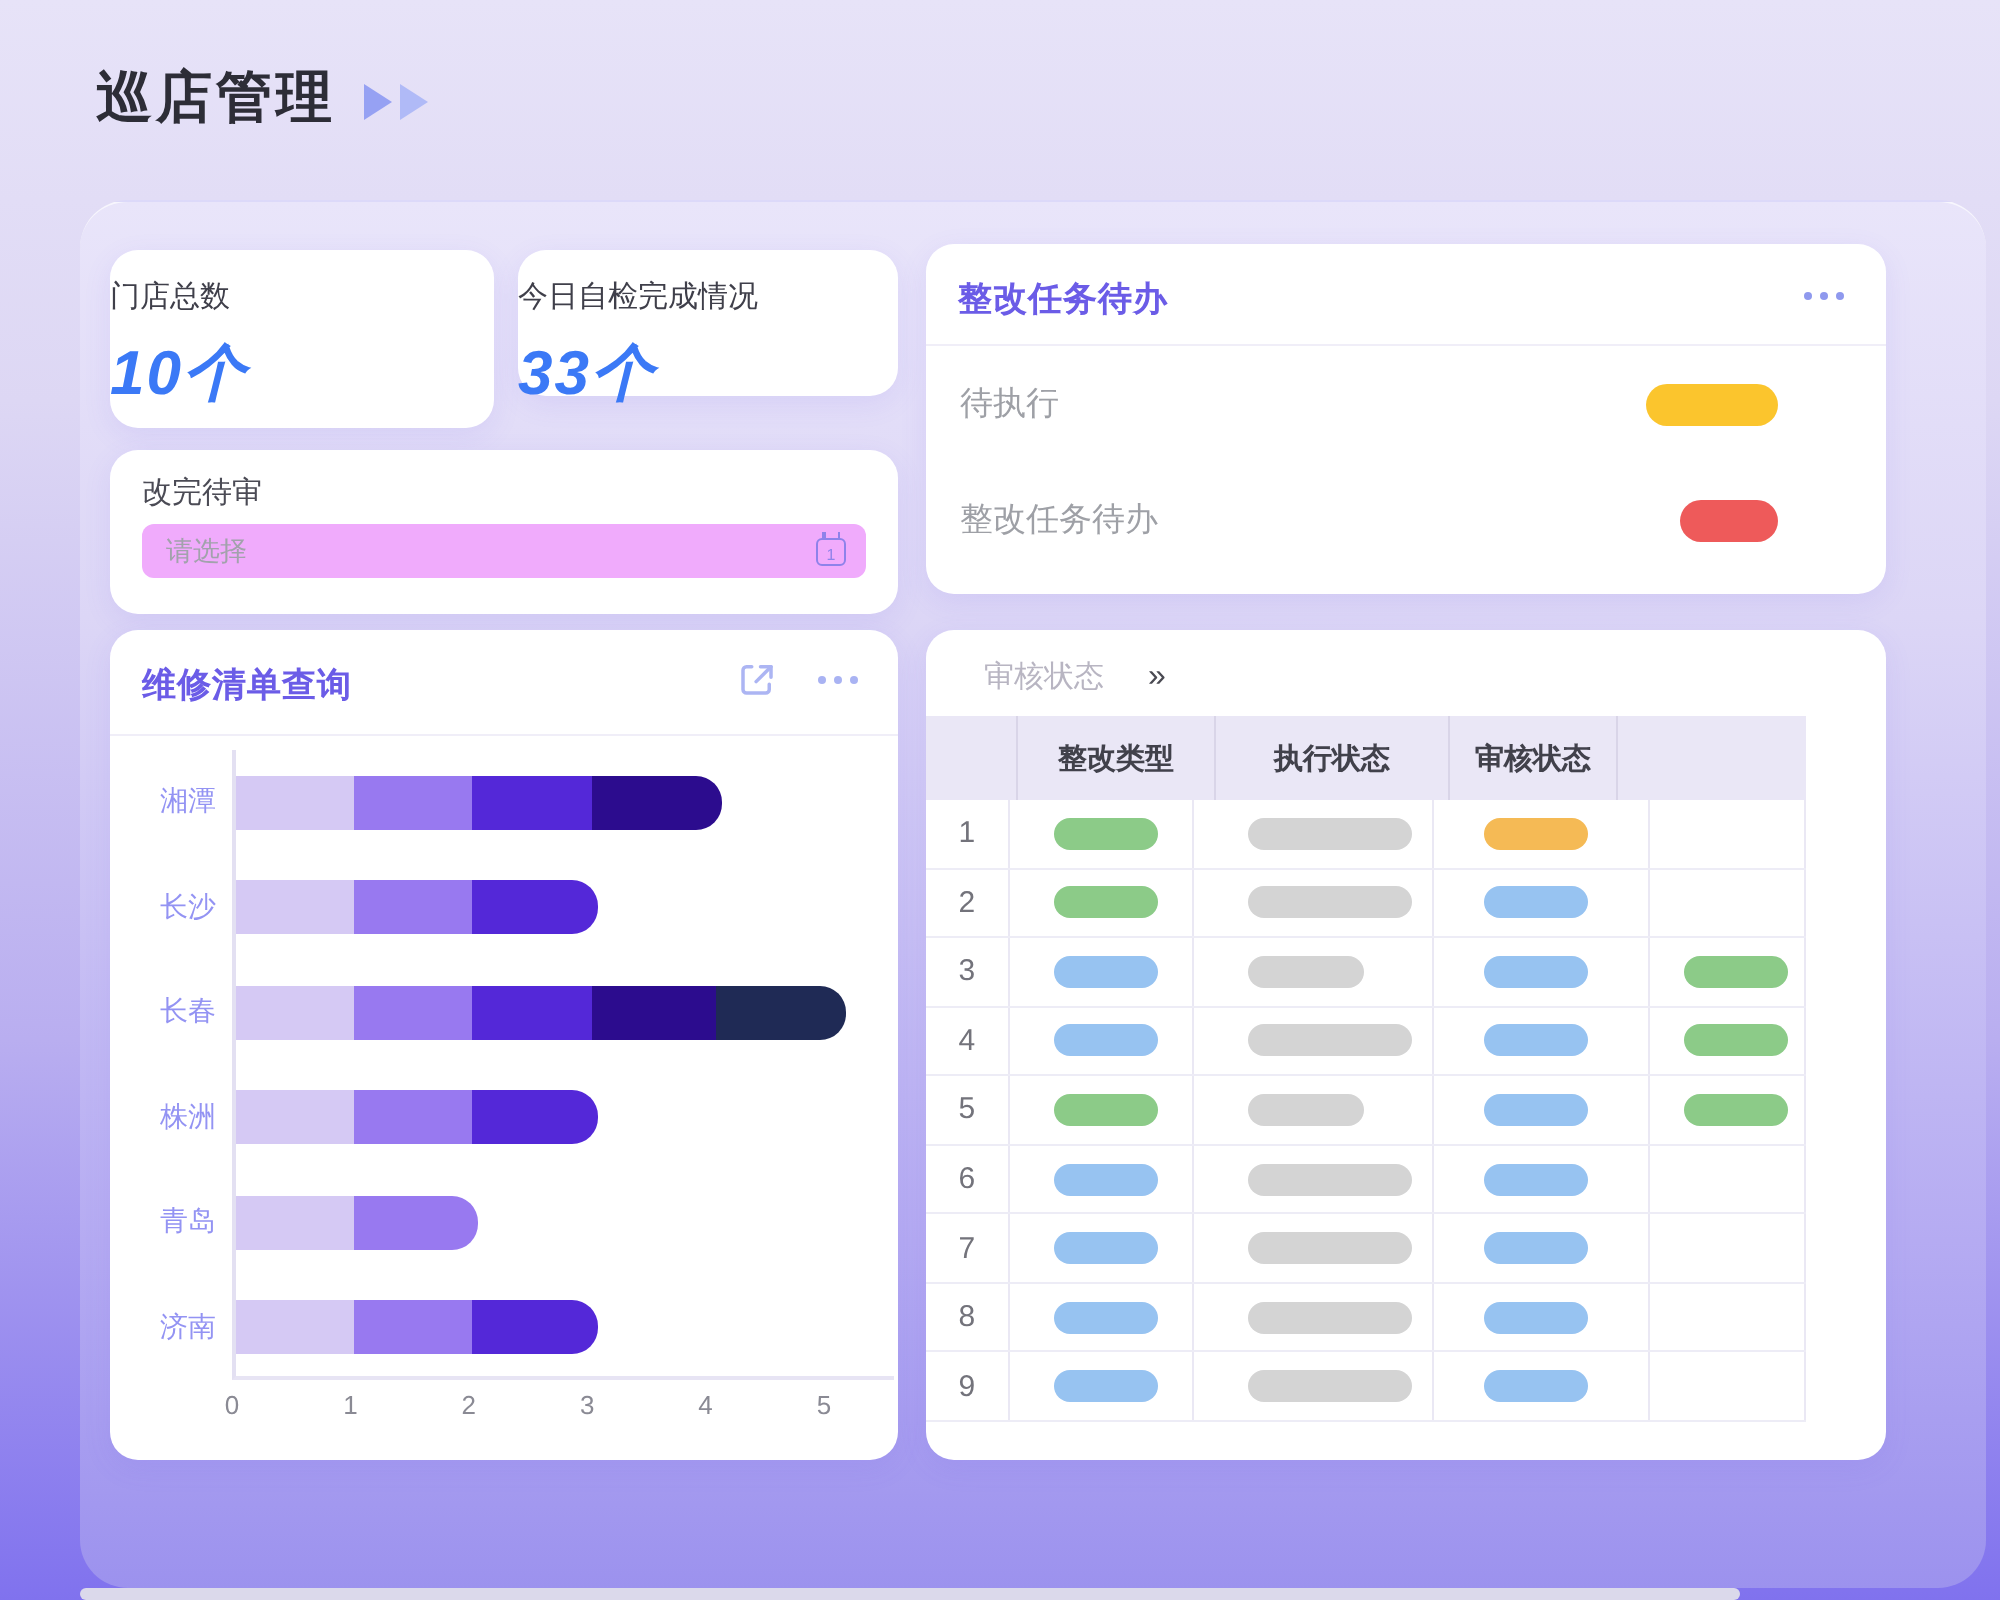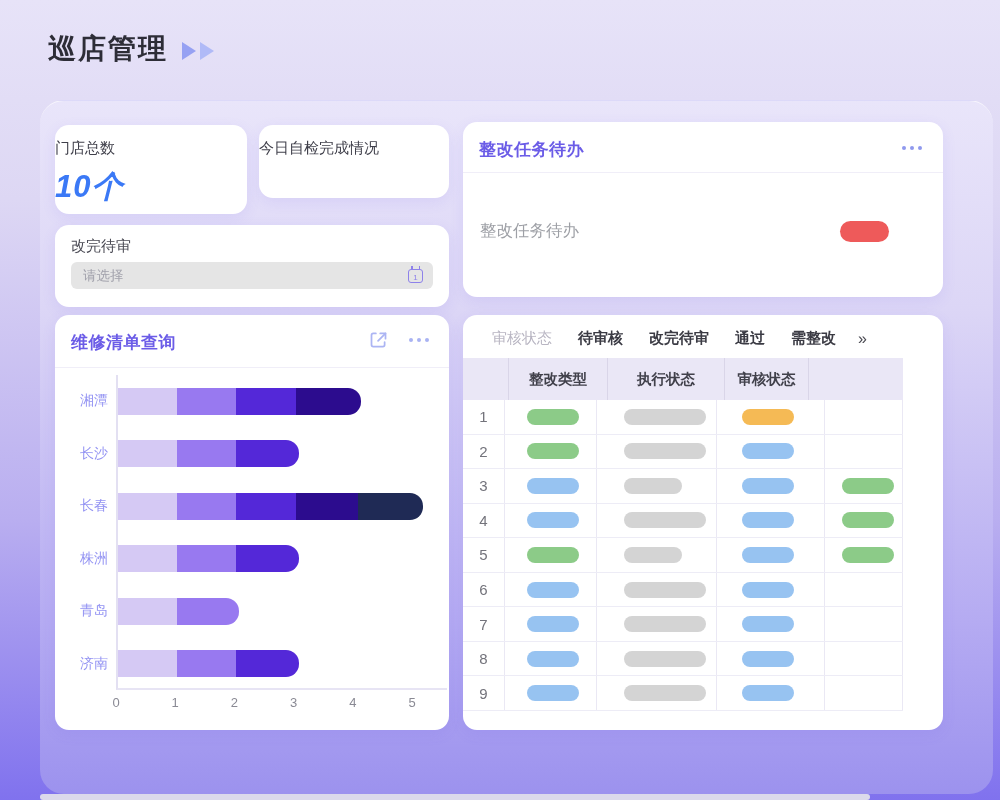--- a/index.html
+++ b/index.html
@@ -39,21 +39,21 @@
 
   
   .stat-card { text-align:left; padding-top:14px; }
   .stat-label { font-size:15px; color:#3F3F4A; }
   .stat-value { margin-top:8px; font-size:31px; font-weight:800; font-style:italic; color:#3B79F6; letter-spacing:1px; }
 
   
   .tt-label { position:absolute; left:16px; top:12px; font-size:15px; color:#4B4B55; }
   .tt-input {
     position:absolute; left:16px; top:37px; width:362px; height:27px;
-    background:#e5e5e5; border:none; border-radius:6px;
+    background:#f0abfc; border:none; border-radius:6px;
     font-size:13.5px; color:#62626C; padding:0 34px 0 12px; outline:none;
     font-family:inherit;
   }
   .tt-input::placeholder { color:#A2A2AC; }
   .cal-icon { position:absolute; right:26px; top:44px; width:15px; height:14px;
     border:1.5px solid #8E82EA; border-radius:3px; color:#8E82EA; font-size:8px;
     display:flex; align-items:flex-end; justify-content:center; line-height:9px; }
   .cal-icon::before, .cal-icon::after { content:""; position:absolute; top:-4px; width:1.5px; height:3px; background:#8E82EA; }
   .cal-icon::before { left:2px; } .cal-icon::after { right:2px; }
 
@@ -115,37 +115,42 @@
   <div class="main-container"></div>
   <div class="bottom-strip"></div>
 
   <div class="card stat-card" style="left:55px;top:125px;width:192px;height:89px;">
     <div class="stat-label">门店总数</div>
     <div class="stat-value">10个</div>
   </div>
 
   <div class="card stat-card" style="left:259px;top:125px;width:190px;height:73px;">
     <div class="stat-label">今日自检完成情况</div>
+    <div class="stat-value">33个</div>
   </div>
 
   <div class="card" style="left:55px;top:225px;width:394px;height:82px;">
     <div class="tt-label">改完待审</div>
     <input class="tt-input" placeholder="请选择" style="">
     <div class="cal-icon">1</div>
   </div>
 
   <div class="card" style="left:463px;top:122px;width:480px;height:175px;">
     <div class="panel-title">整改任务待办</div>
     <div class="ellipsis todo-ellipsis">
         <i></i>
         <i></i>
         <i></i>
       </div>
     <div class="panel-divider" style="top:50px;"></div>
     <div class="todo-rows" id="todo-rows">
+        <div class="todo-row">
+          <span class="todo-label">待执行</span>
+          <span class="todo-pill" style="width: 66px; background: rgb(251, 197, 45);"></span>
+        </div>
         <div class="todo-row">
           <span class="todo-label">整改任务待办</span>
           <span class="todo-pill" style="width: 49px; background: rgb(238, 90, 90);"></span>
         </div>
       </div>
   </div>
 
   <div class="card" style="left:55px;top:315px;width:394px;height:415px;">
     <div class="panel-title">维修清单查询</div>
     <div class="repair-icons">
@@ -221,26 +226,20 @@
         <span class="c-tick" style="left: 118.4px;">2</span>
         <span class="c-tick" style="left: 177.6px;">3</span>
         <span class="c-tick" style="left: 236.8px;">4</span>
         <span class="c-tick" style="left: 296px;">5</span>
       </div>
   </div>
 
   <div class="card" style="left:463px;top:315px;width:480px;height:415px;overflow:hidden;">
     <div class="filter-row">
       <span class="filter-label">审核状态</span>
-      <span id="filter-items" style="display:flex;gap:26px;">
-          <span class="filter-item">待审核</span>
-          <span class="filter-item">改完待审</span>
-          <span class="filter-item">通过</span>
-          <span class="filter-item">需整改</span>
-        </span>
       <span class="filter-more">»</span>
     </div>
     <div class="tbl">
       <div class="tbl-header" id="tbl-header">
           <div class="cell" style="width: 46px;"></div>
           <div class="cell" style="width: 99px;">整改类型</div>
           <div class="cell" style="width: 117px;">执行状态</div>
           <div class="cell" style="width: 84px;">审核状态</div>
         </div>
       <div id="tbl-body">

